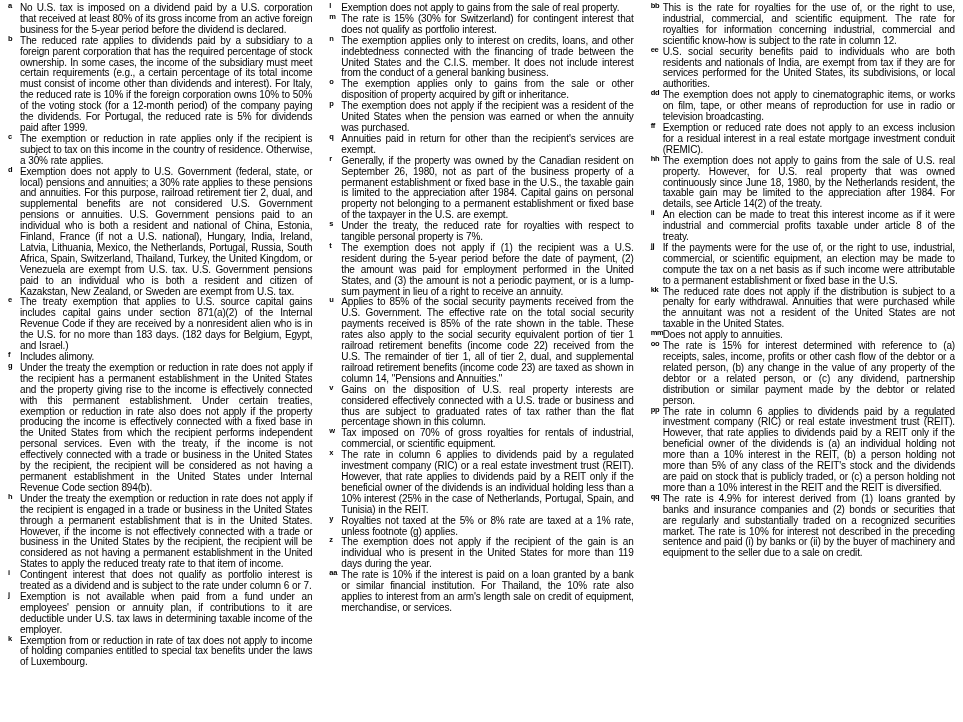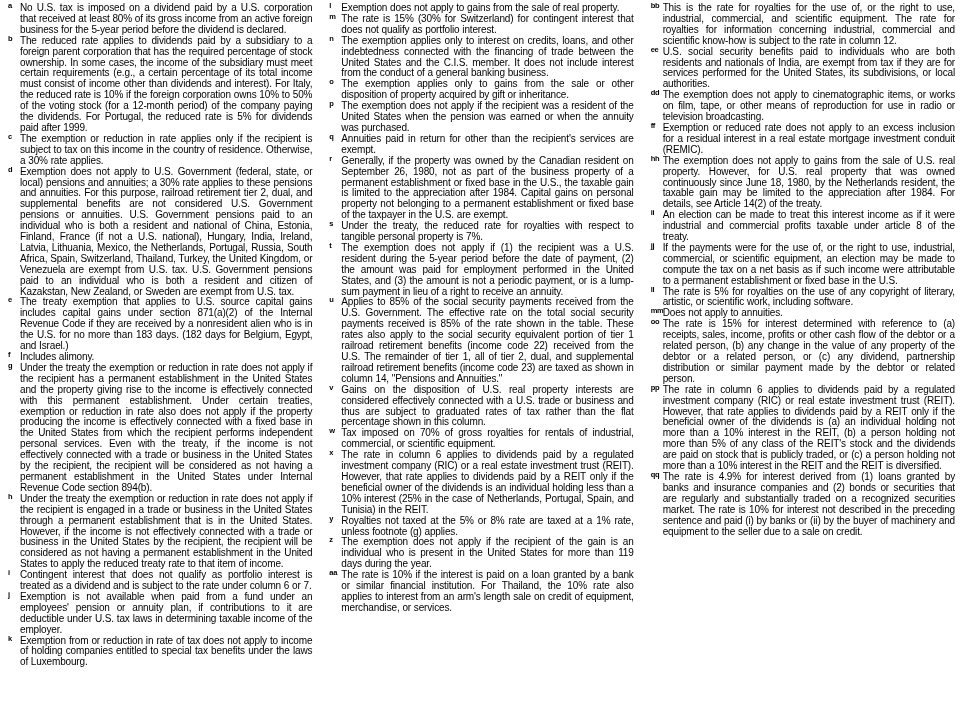--- a/index.html
+++ b/index.html
@@ -75,19 +75,19 @@
       <p class="footnote"><span class="fn-marker">aa</span><span>The rate is 10% if the interest is paid on a loan granted by a bank or similar financial institution. For Thailand, the 10% rate also applies to interest from an arm's length sale on credit of equipment, merchandise, or services.</span></p>
     </div>
   <div class="col">
       <p class="footnote"><span class="fn-marker">bb</span><span>This is the rate for royalties for the use of, or the right to use, industrial, commercial, and scientific equipment. The rate for royalties for information concerning industrial, commercial and scientific know-how is subject to the rate in column 12.</span></p>
       <p class="footnote"><span class="fn-marker">ee</span><span>U.S. social security benefits paid to individuals who are both residents and nationals of India, are exempt from tax if they are for services performed for the United States, its subdivisions, or local authorities.</span></p>
       <p class="footnote"><span class="fn-marker">dd</span><span>The exemption does not apply to cinematographic items, or works on film, tape, or other means of reproduction for use in radio or television broadcasting.</span></p>
       <p class="footnote"><span class="fn-marker">ff</span><span>Exemption or reduced rate does not apply to an excess inclusion for a residual interest in a real estate mortgage investment conduit (REMIC).</span></p>
       <p class="footnote"><span class="fn-marker">hh</span><span>The exemption does not apply to gains from the sale of U.S. real property. However, for U.S. real property that was owned continuously since June 18, 1980, by the Netherlands resident, the taxable gain may be limited to the appreciation after 1984. For details, see Article 14(2) of the treaty.</span></p>
       <p class="footnote"><span class="fn-marker">ii</span><span>An election can be made to treat this interest income as if it were industrial and commercial profits taxable under article 8 of the treaty.</span></p>
       <p class="footnote"><span class="fn-marker">jj</span><span>If the payments were for the use of, or the right to use, industrial, commercial, or scientific equipment, an election may be made to compute the tax on a net basis as if such income were attributable to a permanent establishment or fixed base in the U.S.</span></p>
-      <p class="footnote"><span class="fn-marker">ll</span><span>The rate is 5% for royalties on the use of any copyright of literary, artistic, or scientific work, including software.</span></p>
+      <p class="footnote"><span class="fn-marker">kk</span><span>The reduced rate does not apply if the distribution is subject to a penalty for early withdrawal. Annuities that were purchased while the annuitant was not a resident of the United States are not taxable in the United States.</span></p>
       <p class="footnote"><span class="fn-marker">mm</span><span>Does not apply to annuities.</span></p>
       <p class="footnote"><span class="fn-marker">oo</span><span>The rate is 15% for interest determined with reference to (a) receipts, sales, income, profits or other cash flow of the debtor or a related person, (b) any change in the value of any property of the debtor or a related person, or (c) any dividend, partnership distribution or similar payment made by the debtor or related person.</span></p>
       <p class="footnote"><span class="fn-marker">pp</span><span>The rate in column 6 applies to dividends paid by a regulated investment company (RIC) or real estate investment trust (REIT). However, that rate applies to dividends paid by a REIT only if the beneficial owner of the dividends is (a) an individual holding not more than a 10% interest in the REIT, (b) a person holding not more than 5% of any class of the REIT's stock and the dividends are paid on stock that is publicly traded, or (c) a person holding not more than a 10% interest in the REIT and the REIT is diversified.</span></p>
       <p class="footnote"><span class="fn-marker">qq</span><span>The rate is 4.9% for interest derived from (1) loans granted by banks and insurance companies and (2) bonds or securities that are regularly and substantially traded on a recognized securities market. The rate is 10% for interest not described in the preceding sentence and paid (i) by banks or (ii) by the buyer of machinery and equipment to the seller due to a sale on credit.</span></p>
     </div>
 </div>
 
 </body></html>

